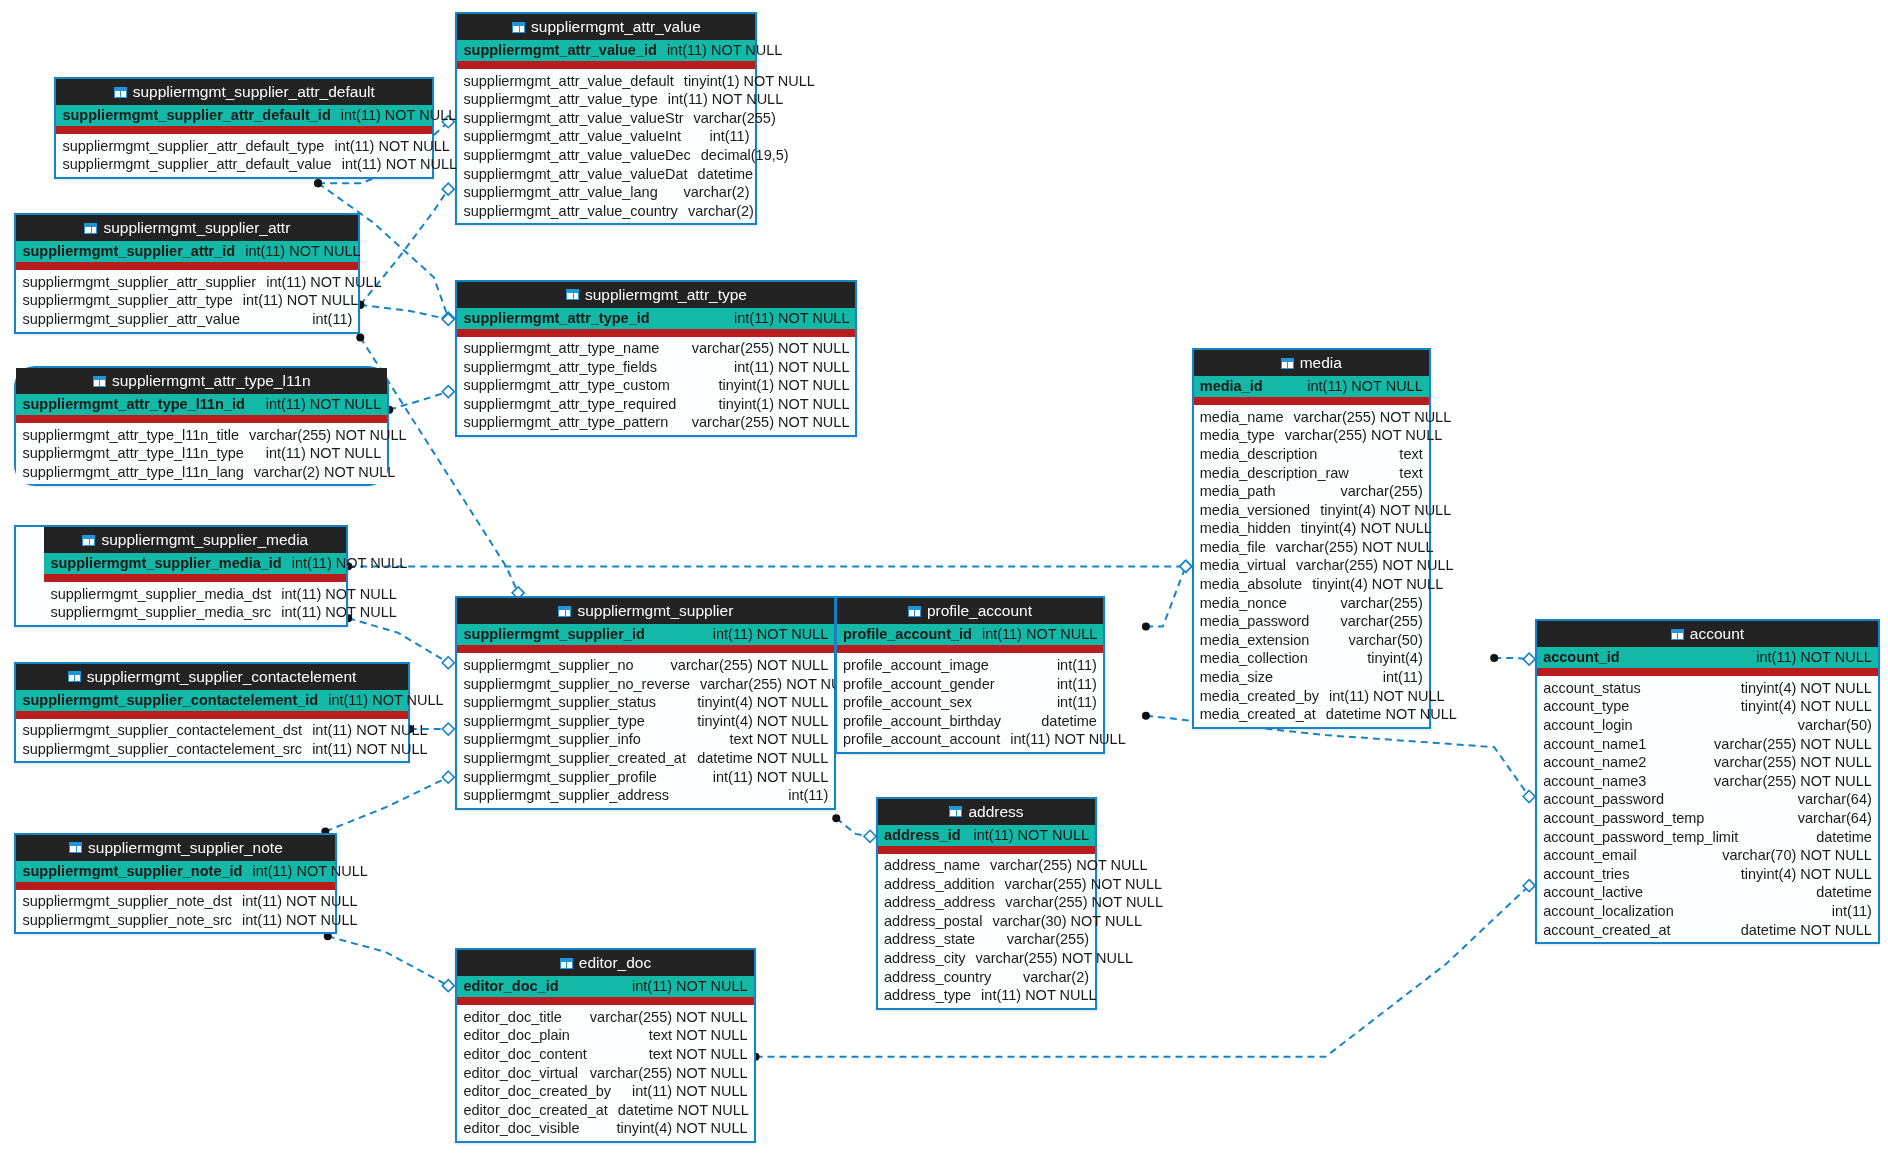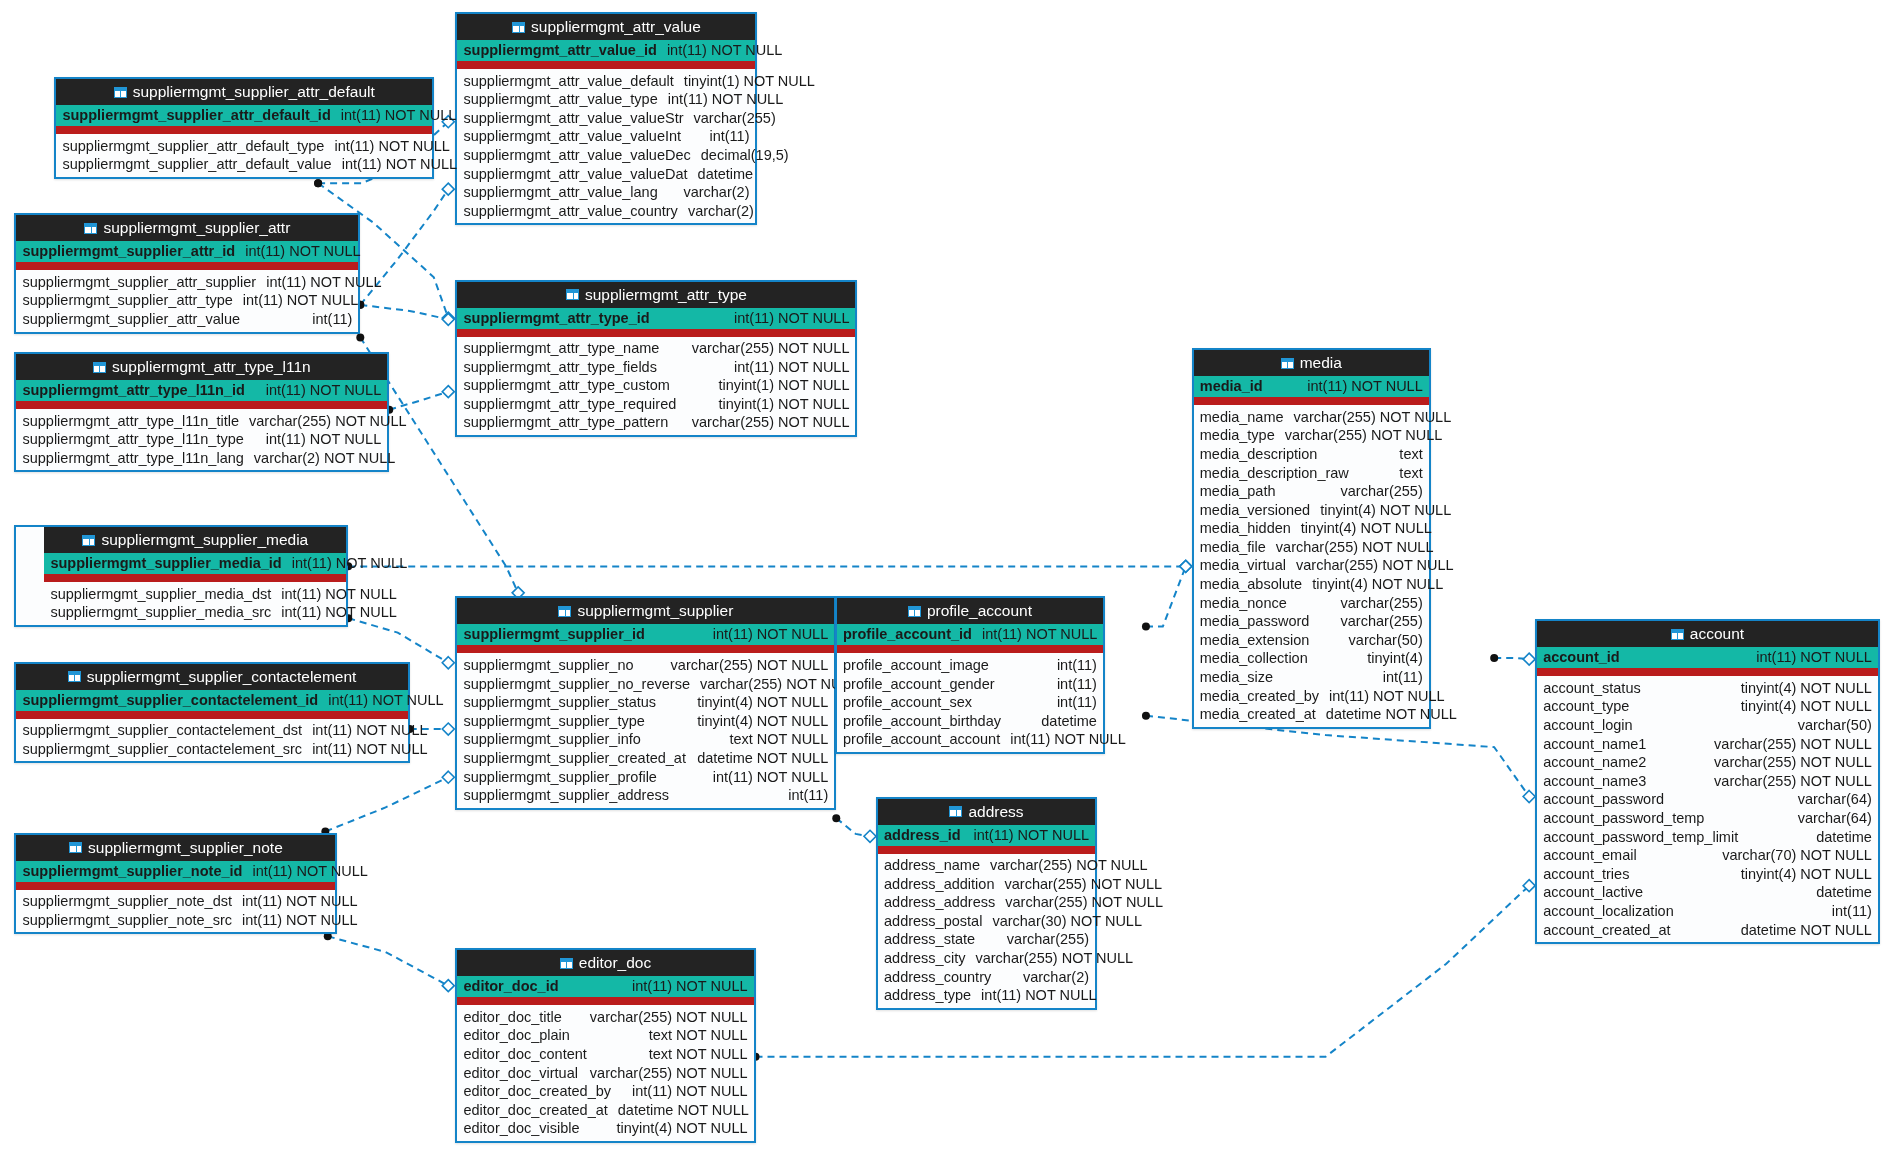--- a/index.html
+++ b/index.html
@@ -280,21 +280,21 @@
           <div class="attr-row">
             <span class="attr-name">suppliermgmt_supplier_attr_type</span>
             <span class="attr-type">int(11) NOT NULL</span>
           </div>
           <div class="attr-row">
             <span class="attr-name">suppliermgmt_supplier_attr_value</span>
             <span class="attr-type">int(11)</span>
           </div>
         </div>
       </div>
-      <div class="entity" style="left: 14.46px; top: 352px; width: 374.755px;">
+      <div class="entity" style="left: 14.46px; top: 366px; width: 374.755px; border-radius: 21px;">
         <div class="entity-header">
           <span class="tbl-icon"></span>
           <span>suppliermgmt_attr_type_l11n</span>
         </div>
         <div class="pk-row">
           <div class="attr-row">
             <span class="attr-name">suppliermgmt_attr_type_l11n_id</span>
             <span class="attr-type">int(11) NOT NULL</span>
           </div>
         </div>

